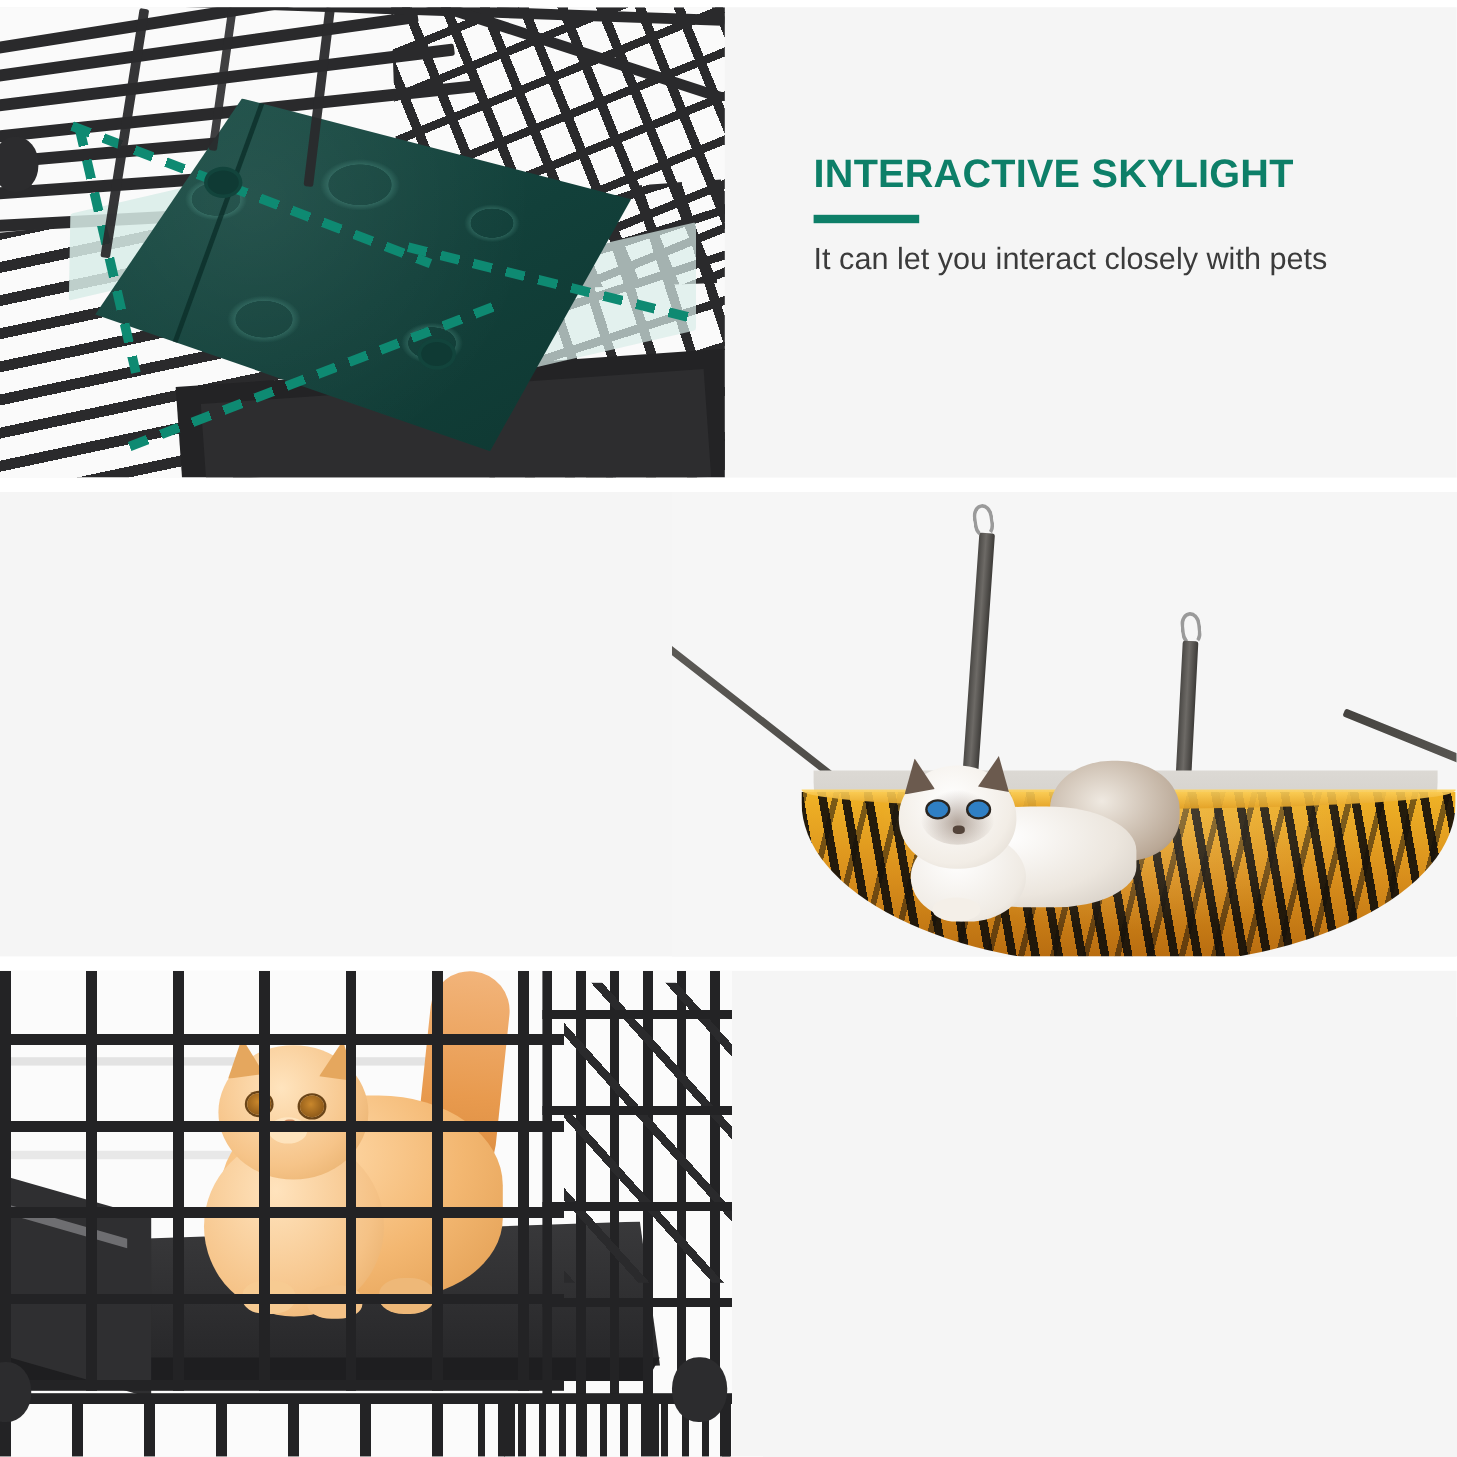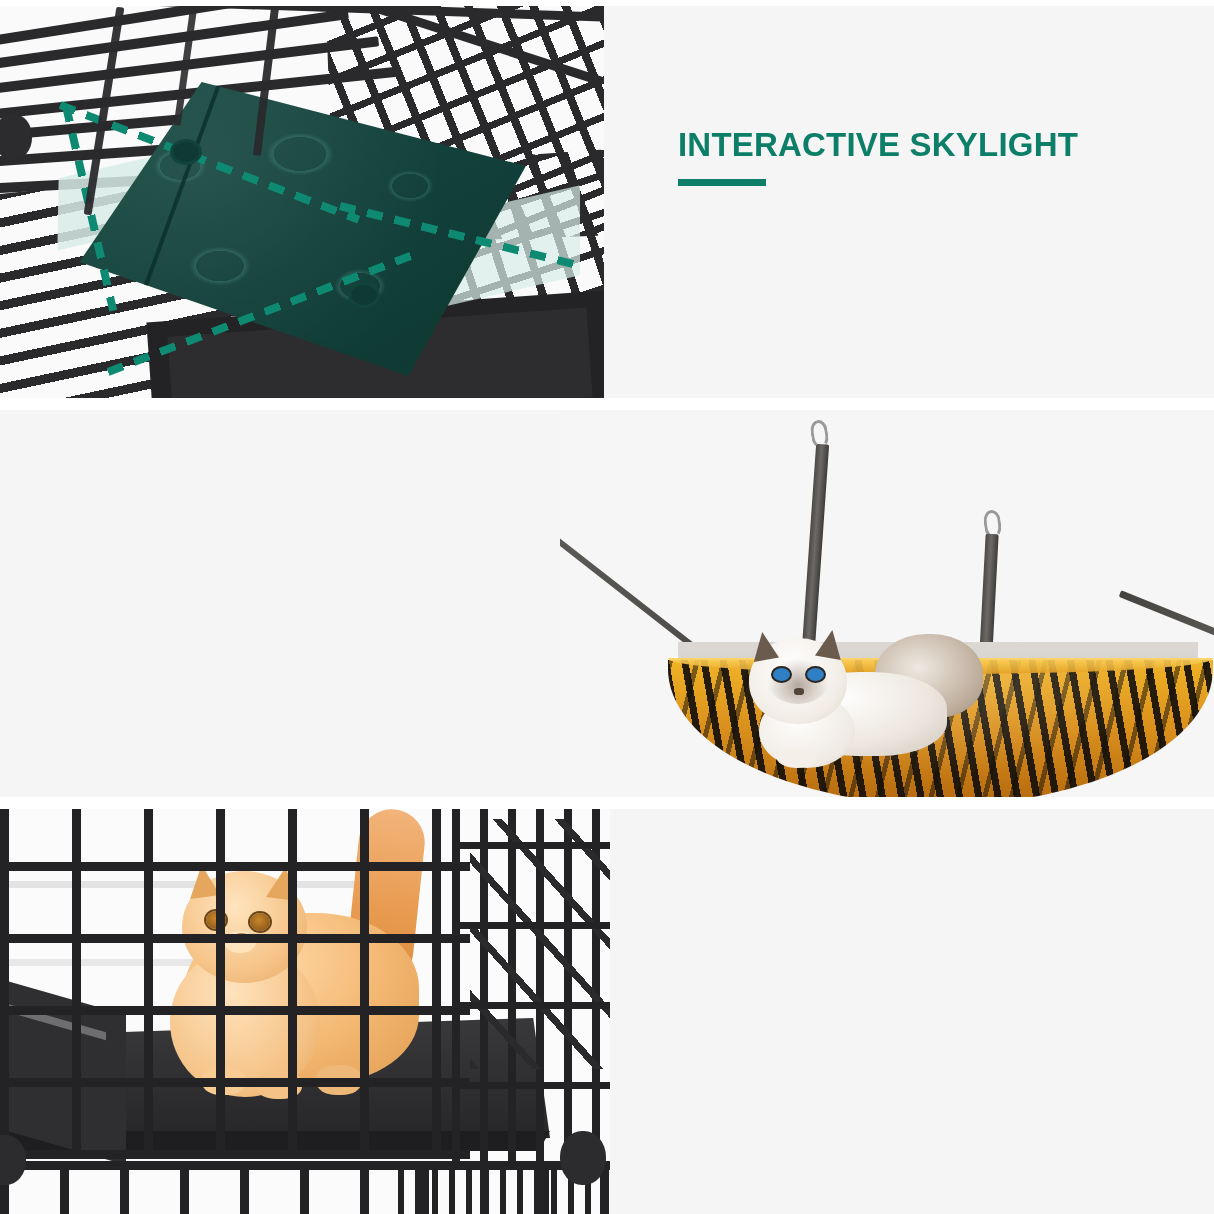--- a/index.html
+++ b/index.html
@@ -130,20 +130,21 @@
         <div class="vbar" style="left:262px;top:0;width:8px;height:150px;transform:rotate(7deg);opacity:.95;"></div>
         <div class="vbar" style="left:182px;top:0;width:7px;height:120px;transform:rotate(8deg);opacity:.9;"></div>
 
         <div class="caster" style="left:-6px;top:108px;width:38px;height:46px;"></div>
       </div>
     </div>
 
     <div class="copy" id="p1-copy">
       <h2 class="headline">INTERACTIVE SKYLIGHT</h2>
       <div class="accent"></div>
+      <p class="body-copy">It can let you interact closely with pets</p>
     </div>
   </section>
 
   <section class="panel" id="panel-2">
 
     <div class="media" id="p2-media">
       <div style="position:absolute;inset:0;background:#f6f6f6;"></div>
 
       <div class="strap" style="left:-22px;top:112px;width:330px;height:6px;
            transform:rotate(38deg);transform-origin:left center;border-radius:3px;

